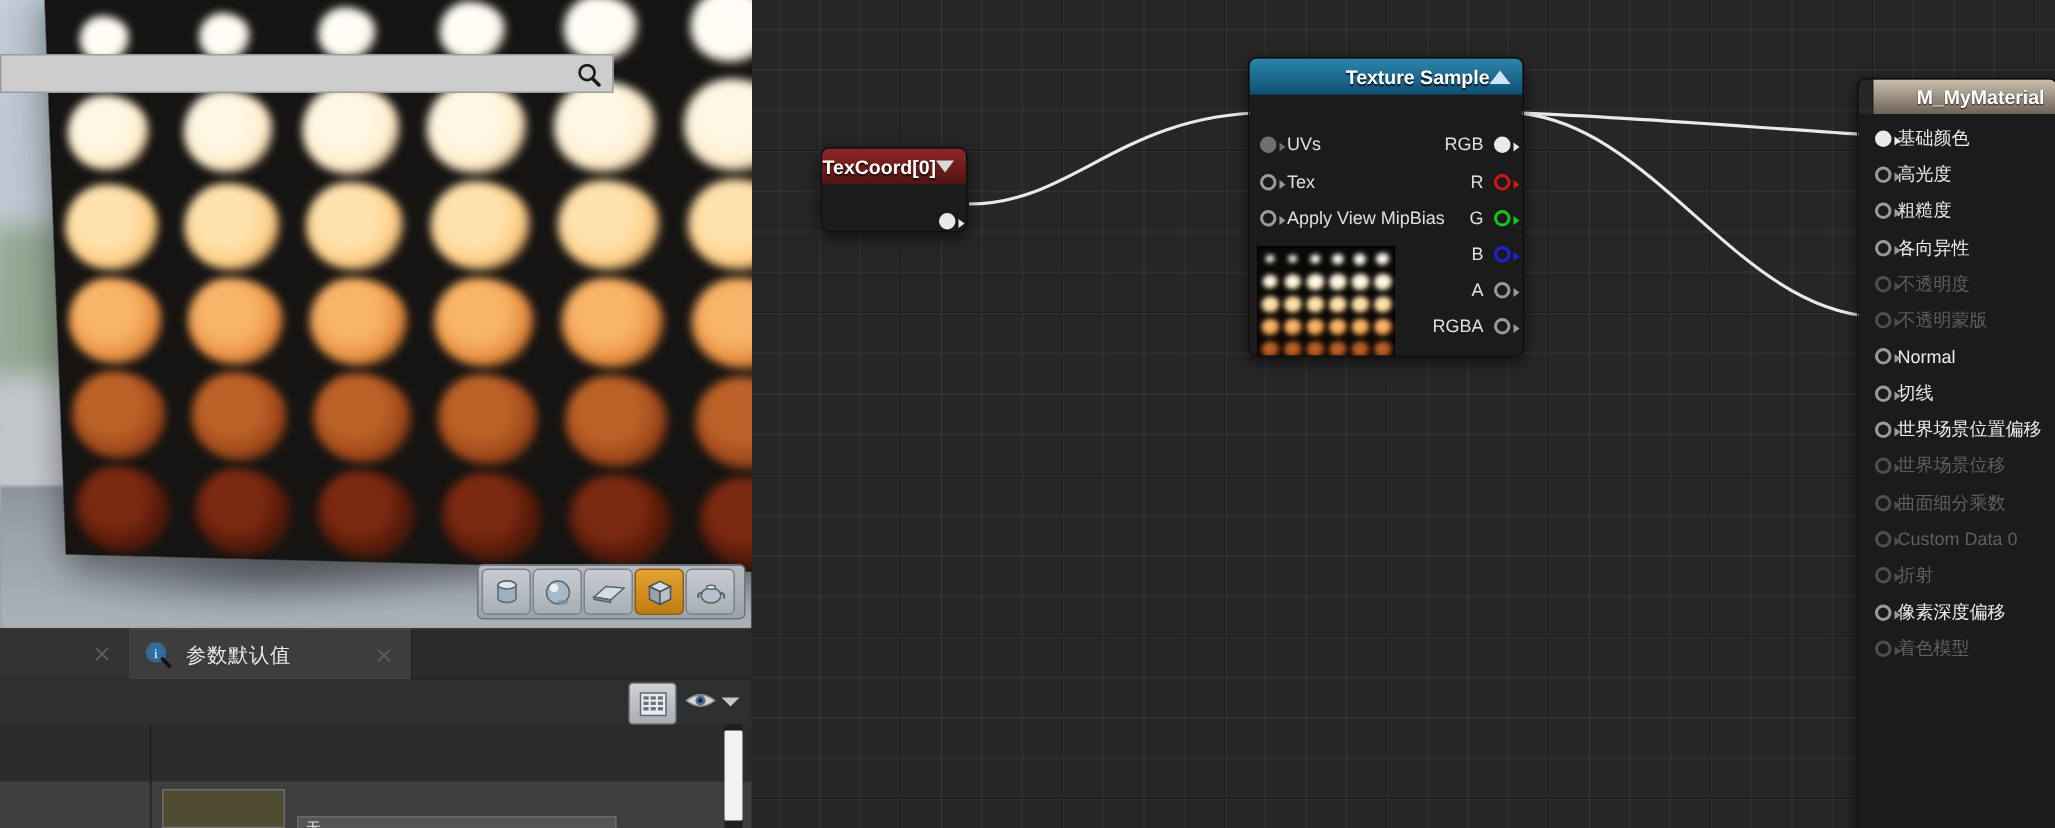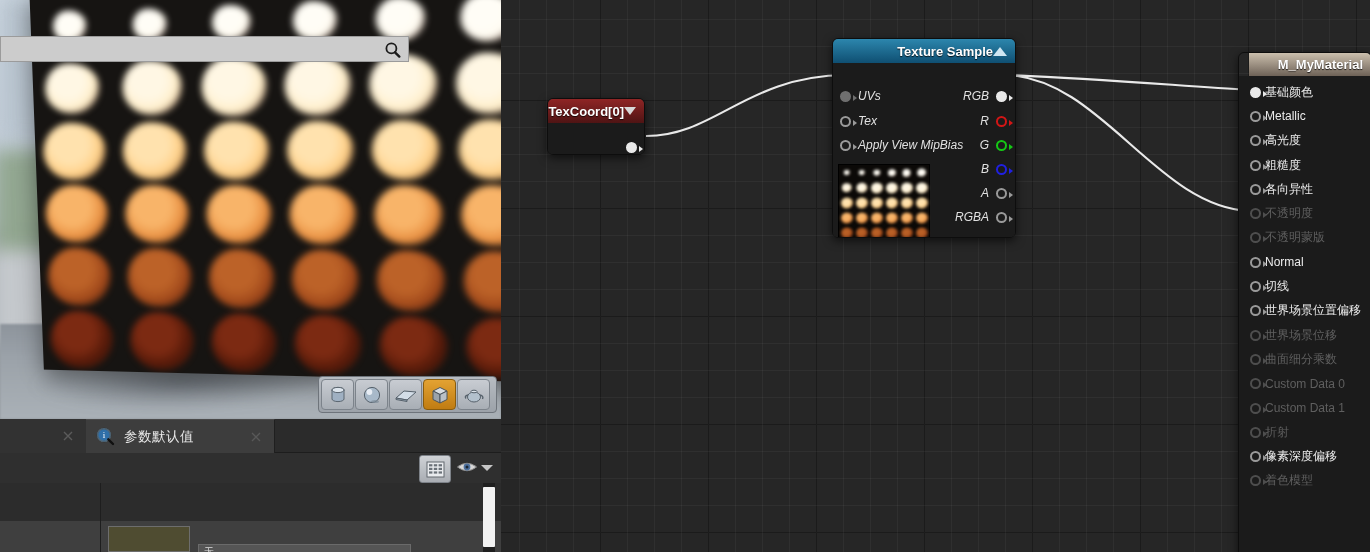--- a/index.html
+++ b/index.html
@@ -116,21 +116,21 @@
   #node-texcoord .node-head{ background:linear-gradient(180deg,#8f2525,#4f1414); }
   .caret-dn{ width:0;height:0;border-left:6px solid transparent;border-right:6px solid transparent;
     border-top:8px solid #d8d8d8; }
   #node-texcoord .node-body{ height:31px; position:relative; }
 
   
   #node-texsample{ left:331px; top:38px; width:184px; }
   #node-texsample .node-head{ background:linear-gradient(180deg,#2c86ad,#0f4f72); }
   .caret-up{ width:0;height:0;border-left:7px solid transparent;border-right:7px solid transparent;
     border-bottom:9px solid #cfe6f2; }
-  #node-texsample .node-body{ height:174px; position:relative;font-style:italic; }
+  #node-texsample .node-body{ height:174px; position:relative; }
 
   .pinrow{ position:absolute; display:flex; align-items:center; gap:7px; }
   .pinrow.right{ flex-direction:row-reverse; }
   .pin{ width:11px; height:11px; border-radius:50%; border:2px solid #9a9a9a; flex:none;
     position:relative; }
   .pin.filled{ background:#e9e9e9; border-color:#e9e9e9; }
   .pin.gray-filled{ background:#6f6f6f; border-color:#6f6f6f; }
   .pin.red{ border-color:#d21616; }
   .pin.green{ border-color:#15c715; }
   .pin.blue{ border-color:#2020e0; }
@@ -571,24 +571,20 @@
       <div class="node-head">
         <span>M_MyMaterial</span>
       </div>
       <div class="node-body" id="material-rows">
           <div class="mrow">
             <span class="pin filled"></span>
             <span class="mlabel">基础颜色</span>
           </div>
           <div class="mrow">
             <span class="pin"></span>
-            <span class="mlabel">Metallic</span>
-          </div>
-          <div class="mrow">
-            <span class="pin"></span>
             <span class="mlabel">高光度</span>
           </div>
           <div class="mrow">
             <span class="pin"></span>
             <span class="mlabel">粗糙度</span>
           </div>
           <div class="mrow">
             <span class="pin"></span>
             <span class="mlabel">各向异性</span>
           </div>
@@ -619,24 +615,20 @@
           <div class="mrow">
             <span class="pin dim"></span>
             <span class="mlabel dim">曲面细分乘数</span>
           </div>
           <div class="mrow">
             <span class="pin dim"></span>
             <span class="mlabel dim">Custom Data 0</span>
           </div>
           <div class="mrow">
             <span class="pin dim"></span>
-            <span class="mlabel dim">Custom Data 1</span>
-          </div>
-          <div class="mrow">
-            <span class="pin dim"></span>
             <span class="mlabel dim">折射</span>
           </div>
           <div class="mrow">
             <span class="pin"></span>
             <span class="mlabel">像素深度偏移</span>
           </div>
           <div class="mrow">
             <span class="pin dim"></span>
             <span class="mlabel dim">着色模型</span>
           </div>

